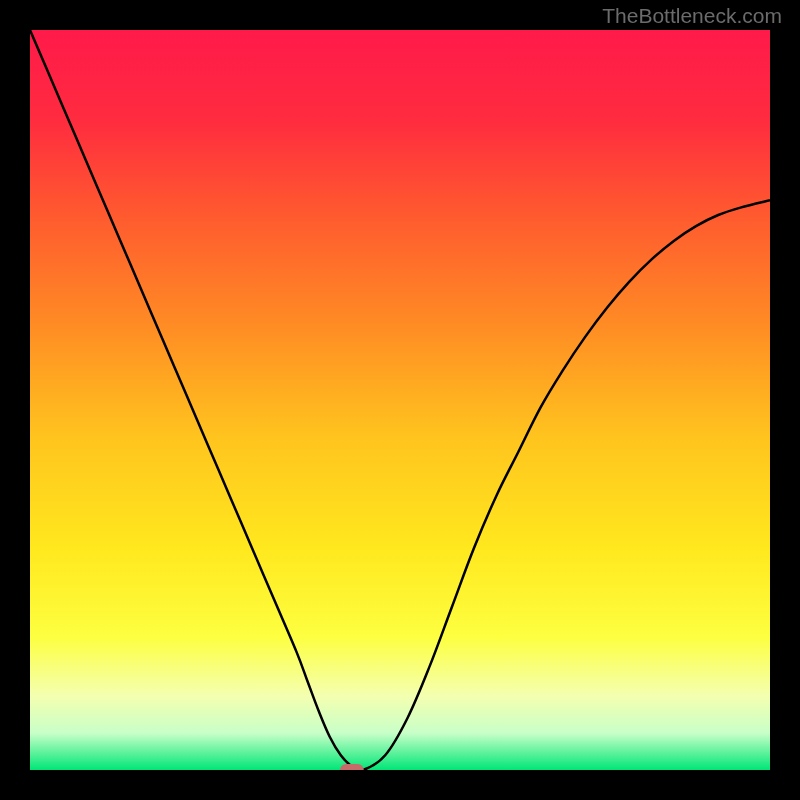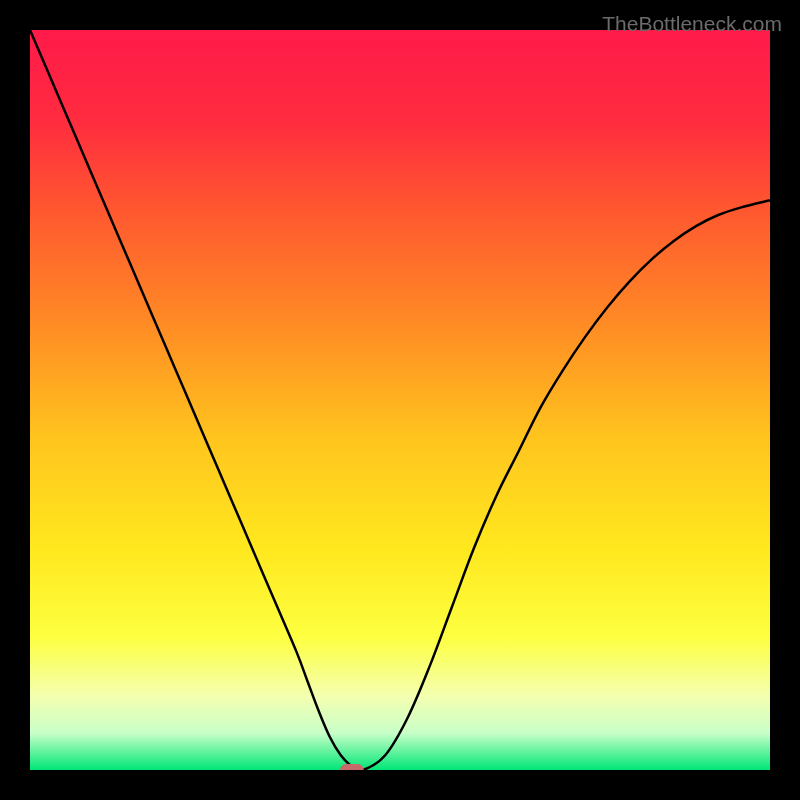--- a/index.html
+++ b/index.html
@@ -6,21 +6,21 @@
     margin: 0;
     padding: 0;
     width: 800px;
     height: 800px;
     background: #000;
     position: relative;
     font-family: Arial, sans-serif;
   }
   .watermark {
     position: absolute;
-    top: 12px;
+    top: 4px;
     right: 18px;
     font-size: 21px;
     font-weight: 500;
     color: #6b6b6b;
     z-index: 10;
   }
   .plot-area {
     position: absolute;
     left: 30px;
     top: 30px;

